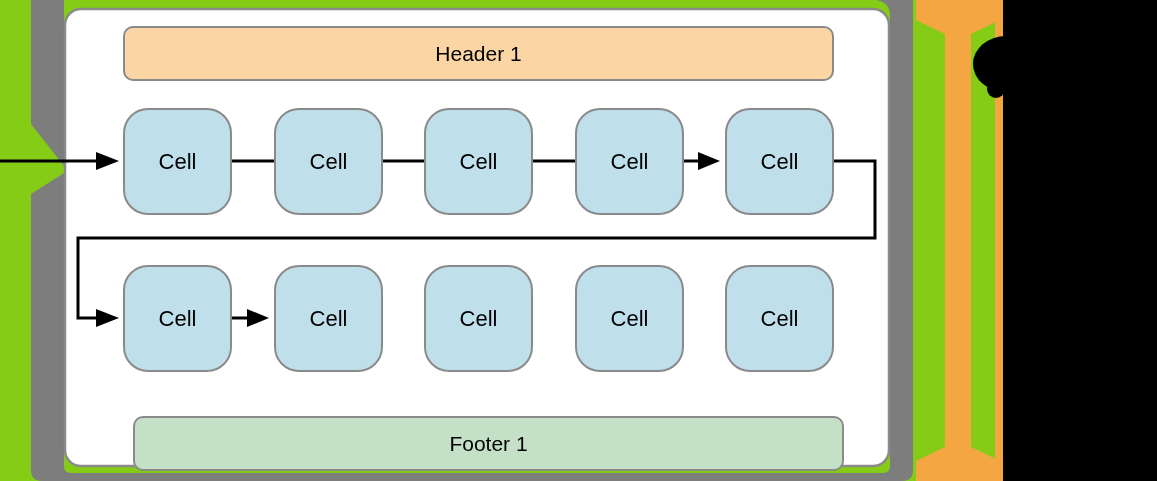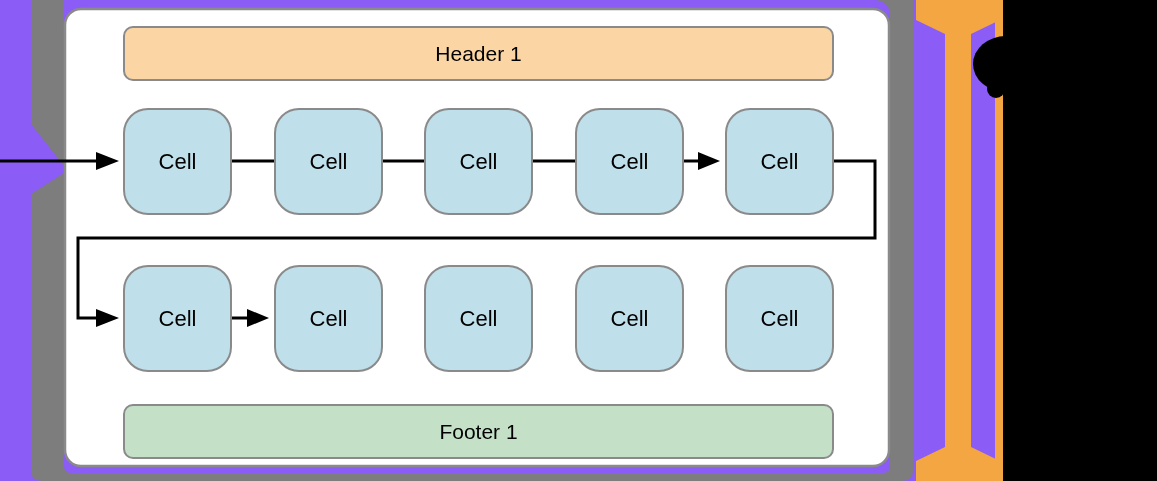--- a/index.html
+++ b/index.html
@@ -1,37 +1,37 @@
 <!DOCTYPE html>
 <html style="--frame_gray: #7D7D7D; --border_gray: #8A8A8A; --cell_fill: #BFDFEA; --header_fill: #FBD6A4; --footer_fill: #C4E1C7; --arrow_orange: #F4A642; --line_black: #000000; --crop_black: #000000; --text_black: #000000;"><head>
 <meta charset="utf-8">
 <style>
   html,body{margin:0;padding:0;background:#fff;}
   .stage{
     position:relative;
     width:1157px;height:481px;
-    background:#8b5cf6;
+    background:#84cc16;
     overflow:hidden;
     font-family:"Liberation Sans", sans-serif;
   }
   .layer{position:absolute;left:0;top:0;width:1157px;height:481px;}
   .node{
     position:absolute;
     display:flex;align-items:center;justify-content:center;
     border:2px solid var(--border_gray,#8A8A8A);
     color:var(--text_black,#000);
     box-sizing:border-box;
   }
   .band{
     left:123px;width:711px;height:55px;
     border-radius:10px;
     font-size:21px;
   }
   .band.header{top:26px;background:var(--header_fill,#FBD6A4);}
-  .band.footer{top:404px;background:var(--footer_fill,#C4E1C7);}
+  .band.footer{top:416px;background:var(--footer_fill,#C4E1C7);margin-left:10px;}
   .cell{
     width:109px;height:107px;
     border-radius:25px;
     background:var(--cell_fill,#BFDFEA);
     font-size:22px;
   }
   .row1{top:108px;}
   .row2{top:265px;}
 </style>
 </head>

